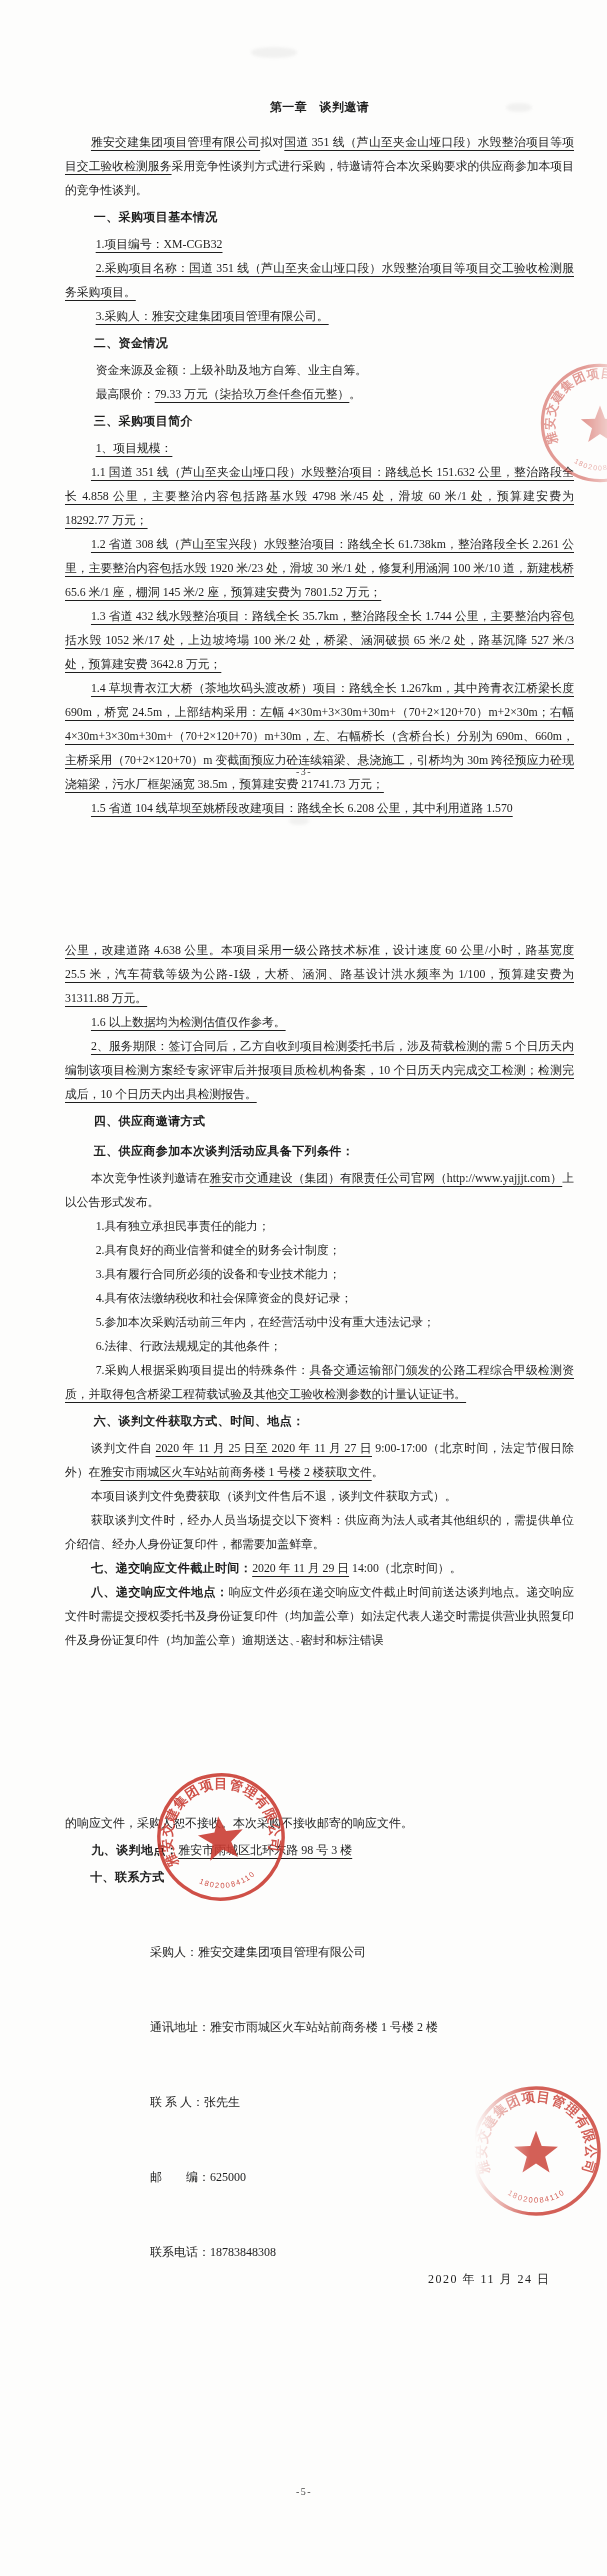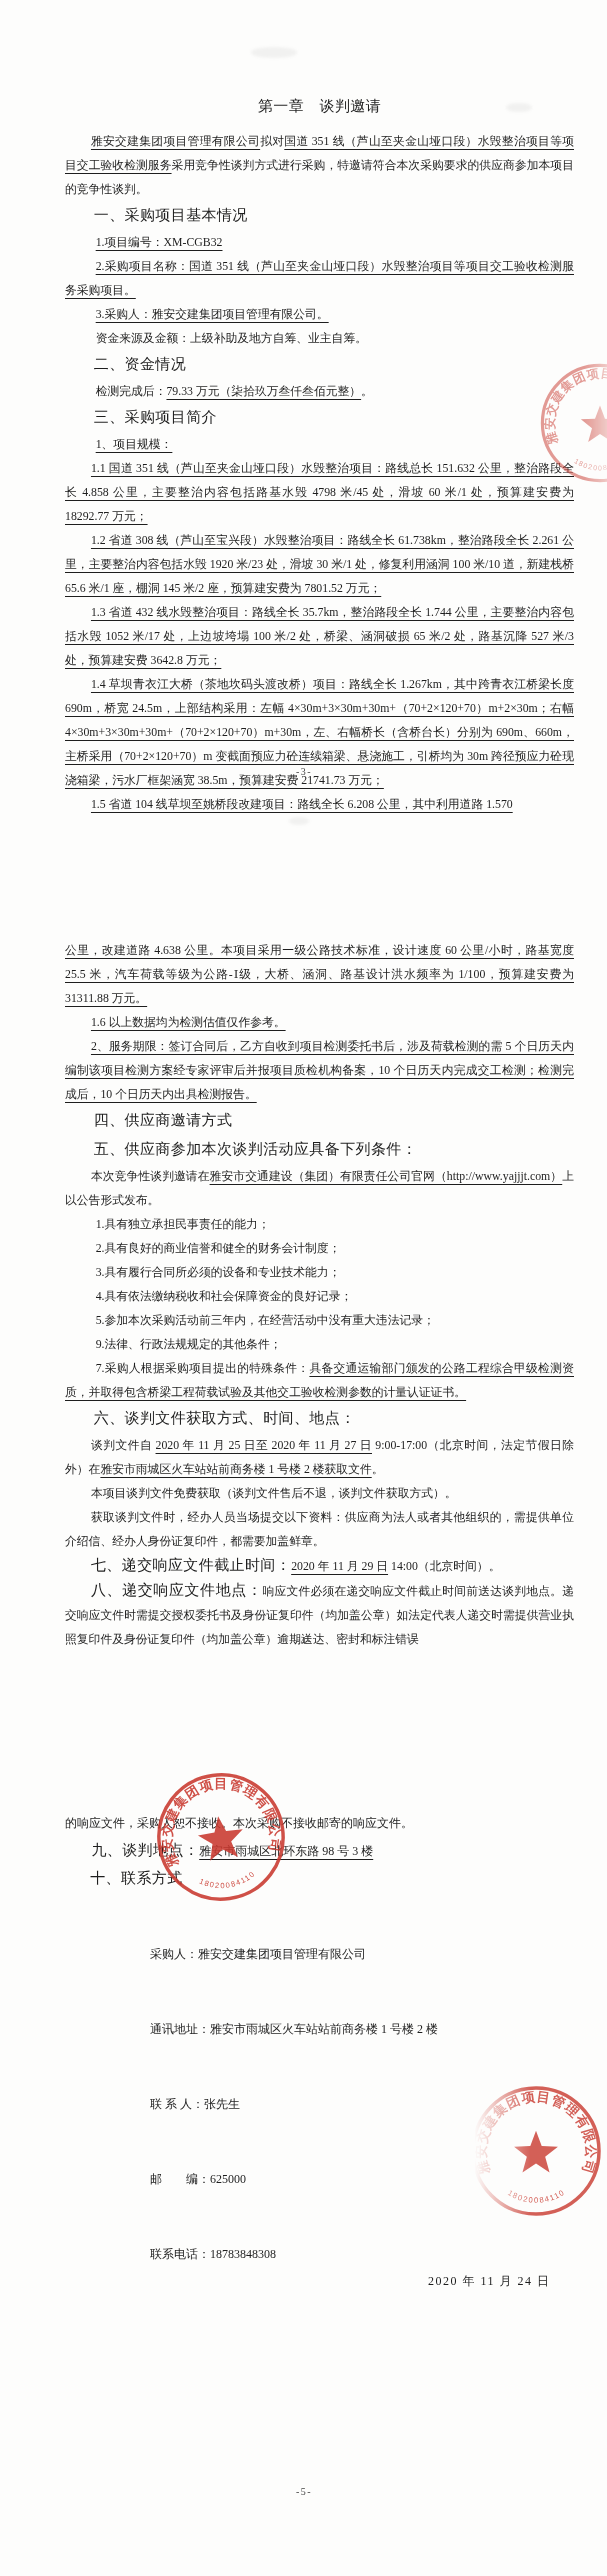--- a/index.html
+++ b/index.html
@@ -24,21 +24,21 @@
 
   .t-title{margin:90px 0 7.6px 0;text-align:center;font-size:19px;font-weight:bold;line-height:29px;letter-spacing:3px;}
   .t-heading{font-size:13.7px;font-weight:bold;text-indent:2.1em;letter-spacing:0.8px;}
   #page1 .t-heading,#page2 .t-heading{line-height:29px;}
   .t-para{text-indent:2.2em;}
   .t-item{text-indent:2.6em;}
   .t-cont{text-indent:0;}
   .t-contact{padding-left:85px;line-height:28px;margin-top:48px;}
   .t-date{padding-left:363px;letter-spacing:1.5px;}
   .u{text-decoration:underline;text-underline-offset:3.8px;text-decoration-thickness:0.8px;}
-  .b{font-weight:normal;font-size:15px;letter-spacing:0.4px;margin-top:29px;}
+  .b{font-weight:bold;font-size:12px;letter-spacing:0.4px;margin-top:29px;}
 
   .page-footer{position:absolute;left:0;right:0;text-align:center;font-size:10px;color:#444;letter-spacing:1.5px;}
   #page1 .page-footer{top:766px;}
   #page2 .page-footer{top:773px;}
   #page3 .page-footer{top:766px;}
 
   .seal{position:absolute;pointer-events:none;}
   .seal circle{stroke:var(--seal-color,#c9392f);}
   .seal polygon{fill:var(--seal-color,#c9392f);}
   .seal text{fill:var(--seal-color,#c9392f);font-family:"Liberation Sans","DejaVu Sans",sans-serif;}
@@ -62,23 +62,23 @@
   <div class="scan-artifact" id="artifact1"></div>
   <div class="scan-artifact" id="artifact2"></div>
   <div class="scan-artifact" id="artifact3"></div>
   <div class="content">
       <div class="blk t-title"><span class="b">第一章　谈判邀请</span></div>
       <div class="blk t-para"><span class="u">雅安交建集团项目管理有限公司</span><span>拟对</span><span class="u">国道 351 线（芦山至夹金山垭口段）水毁整治项目等项目交工验收检测服务</span><span>采用竞争性谈判方式进行采购，特邀请符合本次采购要求的供应商参加本项目的竞争性谈判。</span></div>
       <div class="blk t-heading"><span class="b">一、采购项目基本情况</span></div>
       <div class="blk t-item"><span class="u">1.项目编号：XM-CGB32</span></div>
       <div class="blk t-item"><span class="u">2.采购项目名称：国道 351 线（芦山至夹金山垭口段）水毁整治项目等项目交工验收检测服务采购项目。</span></div>
       <div class="blk t-item"><span class="u">3.采购人：雅安交建集团项目管理有限公司。</span></div>
+      <div class="blk t-heading"><span class="b">二、资金情况</span></div>
       <div class="blk t-item"><span>资金来源及金额：上级补助及地方自筹、业主自筹。</span></div>
-      <div class="blk t-heading"><span class="b">二、资金情况</span></div>
-      <div class="blk t-item"><span>检测完成后：</span><span class="u">79.33 万元（柒拾玖万叁仟叁佰元整）</span><span>。</span></div>
+      <div class="blk t-item"><span>最高限价：</span><span class="u">79.33 万元（柒拾玖万叁仟叁佰元整）</span><span>。</span></div>
       <div class="blk t-heading"><span class="b">三、采购项目简介</span></div>
       <div class="blk t-item"><span class="u">1、项目规模：</span></div>
       <div class="blk t-para"><span class="u">1.1 国道 351 线（芦山至夹金山垭口段）水毁整治项目：路线总长 151.632 公里，整治路段全长 4.858 公里，主要整治内容包括路基水毁 4798 米/45 处，滑坡 60 米/1 处，预算建安费为 18292.77 万元；</span></div>
       <div class="blk t-para"><span class="u">1.2 省道 308 线（芦山至宝兴段）水毁整治项目：路线全长 61.738km，整治路段全长 2.261 公里，主要整治内容包括水毁 1920 米/23 处，滑坡 30 米/1 处，修复利用涵洞 100 米/10 道，新建栈桥 65.6 米/1 座，棚洞 145 米/2 座，预算建安费为 7801.52 万元；</span></div>
       <div class="blk t-para"><span class="u">1.3 省道 432 线水毁整治项目：路线全长 35.7km，整治路段全长 1.744 公里，主要整治内容包括水毁 1052 米/17 处，上边坡垮塌 100 米/2 处，桥梁、涵洞破损 65 米/2 处，路基沉降 527 米/3 处，预算建安费 3642.8 万元；</span></div>
       <div class="blk t-para"><span class="u">1.4 草坝青衣江大桥（茶地坎码头渡改桥）项目：路线全长 1.267km，其中跨青衣江桥梁长度 690m，桥宽 24.5m，上部结构采用：左幅 4×30m+3×30m+30m+（70+2×120+70）m+2×30m；右幅 4×30m+3×30m+30m+（70+2×120+70）m+30m，左、右幅桥长（含桥台长）分别为 690m、660m，主桥采用（70+2×120+70）m 变截面预应力砼连续箱梁、悬浇施工，引桥均为 30m 跨径预应力砼现浇箱梁，污水厂框架涵宽 38.5m，预算建安费 21741.73 万元；</span></div>
       <div class="blk t-para"><span class="u">1.5 省道 104 线草坝至姚桥段改建项目：路线全长 6.208 公里，其中利用道路 1.570</span></div>
     </div>
 
   <svg class="seal" id="seal-top-partial" viewBox="-100 -100 200 200">
@@ -101,21 +101,21 @@
       <div class="blk t-para"><span class="u">1.6 以上数据均为检测估值仅作参考。</span></div>
       <div class="blk t-para"><span class="u">2、服务期限：签订合同后，乙方自收到项目检测委托书后，涉及荷载检测的需 5 个日历天内编制该项目检测方案经专家评审后并报项目质检机构备案，10 个日历天内完成交工检测；检测完成后，10 个日历天内出具检测报告。</span></div>
       <div class="blk t-heading"><span class="b">四、供应商邀请方式</span></div>
       <div class="blk t-heading"><span class="b">五、供应商参加本次谈判活动应具备下列条件：</span></div>
       <div class="blk t-para"><span>本次竞争性谈判邀请在</span><span class="u">雅安市交通建设（集团）有限责任公司官网（http://www.yajjjt.com）</span><span>上以公告形式发布。</span></div>
       <div class="blk t-item"><span>1.具有独立承担民事责任的能力；</span></div>
       <div class="blk t-item"><span>2.具有良好的商业信誉和健全的财务会计制度；</span></div>
       <div class="blk t-item"><span>3.具有履行合同所必须的设备和专业技术能力；</span></div>
       <div class="blk t-item"><span>4.具有依法缴纳税收和社会保障资金的良好记录；</span></div>
       <div class="blk t-item"><span>5.参加本次采购活动前三年内，在经营活动中没有重大违法记录；</span></div>
-      <div class="blk t-item"><span>9.法律、行政法规规定的其他条件；</span></div>
+      <div class="blk t-item"><span>6.法律、行政法规规定的其他条件；</span></div>
       <div class="blk t-item"><span>7.采购人根据采购项目提出的特殊条件：</span><span class="u">具备交通运输部门颁发的公路工程综合甲级检测资质，并取得包含桥梁工程荷载试验及其他交工验收检测参数的计量认证证书。</span></div>
       <div class="blk t-heading"><span class="b">六、谈判文件获取方式、时间、地点：</span></div>
       <div class="blk t-para"><span>谈判文件自 </span><span class="u">2020 年 11 月 25 日至 2020 年 11 月 27 日</span><span> 9:00-17:00（北京时间，法定节假日除外）在</span><span class="u">雅安市雨城区火车站站前商务楼 1 号楼 2 楼获取文件</span><span>。</span></div>
       <div class="blk t-para"><span>本项目谈判文件免费获取（谈判文件售后不退，谈判文件获取方式）。</span></div>
       <div class="blk t-para"><span>获取谈判文件时，经办人员当场提交以下资料：供应商为法人或者其他组织的，需提供单位介绍信、经办人身份证复印件，都需要加盖鲜章。</span></div>
       <div class="blk t-para"><span class="b">七、递交响应文件截止时间：</span><span class="u">2020 年 11 月 29 日</span><span> 14:00（北京时间）。</span></div>
       <div class="blk t-para"><span class="b">八、递交响应文件地点：</span><span>响应文件必须在递交响应文件截止时间前送达谈判地点。递交响应文件时需提交授权委托书及身份证复印件（均加盖公章）如法定代表人递交时需提供营业执照复印件及身份证复印件（均加盖公章）逾期送达、密封和标注错误</span></div>
     </div>
   <div class="page-footer">-4-</div>
 </div>

